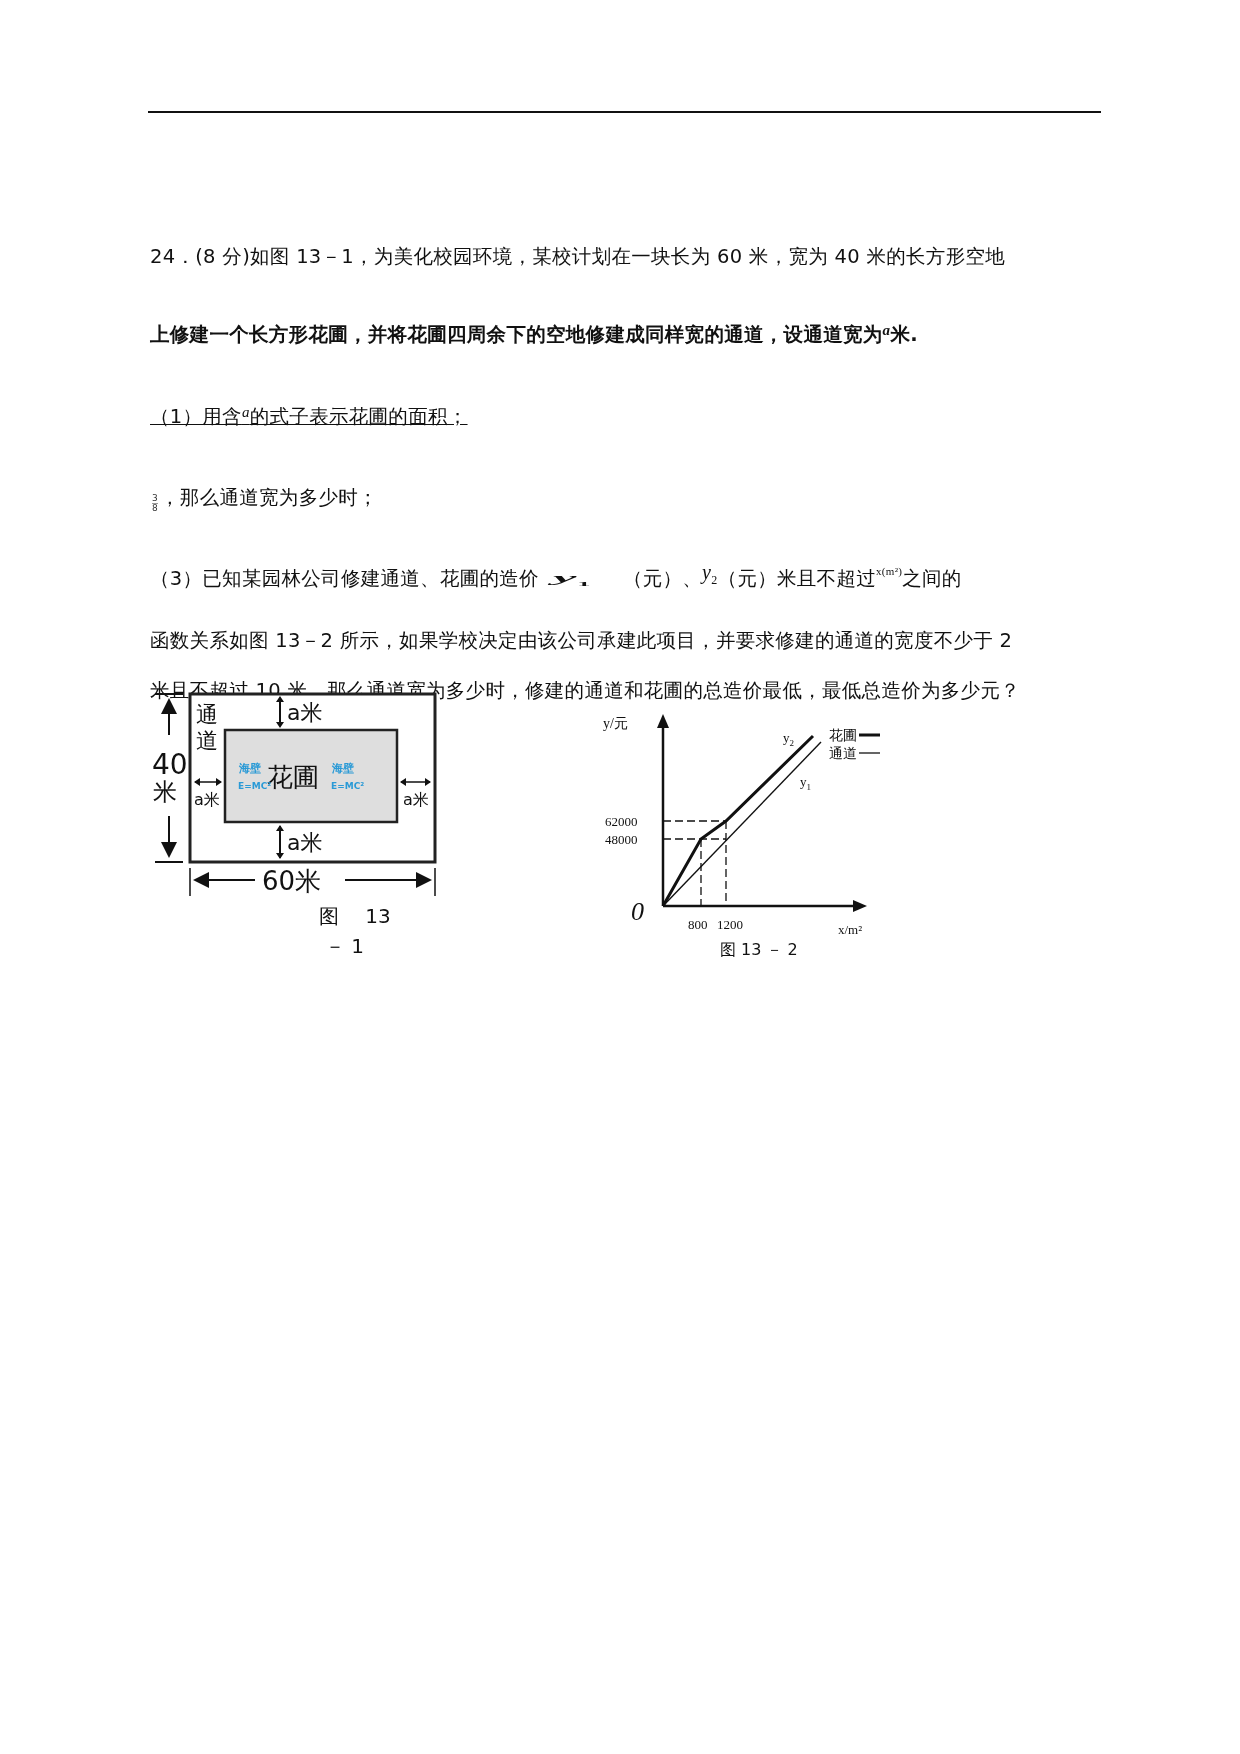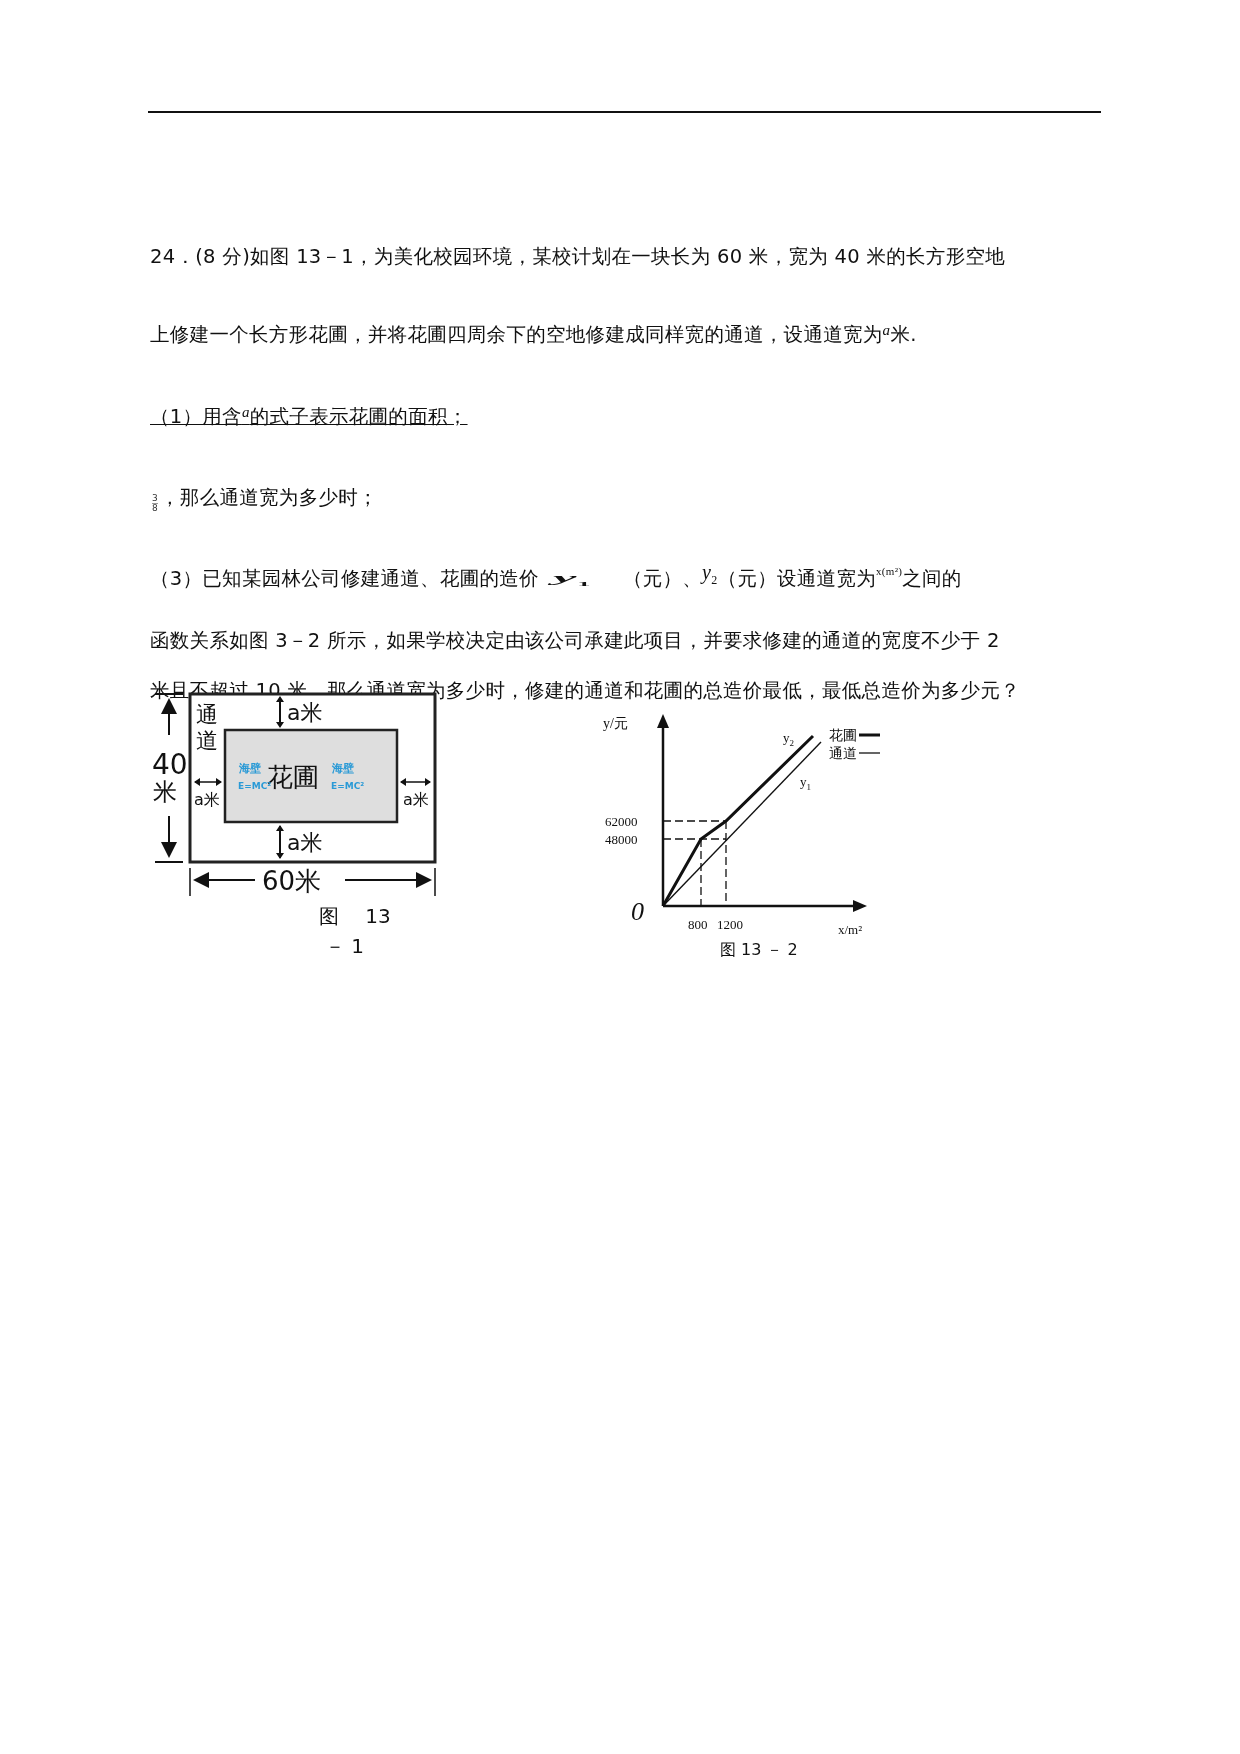--- a/index.html
+++ b/index.html
@@ -22,41 +22,41 @@
     svg text { font-family: "DejaVu Sans", sans-serif; }
     .serif { font-family: "Liberation Serif", serif !important; }
   </style>
 </head>
 <body>
 
 <div class="rule"></div>
 
 <div class="line" style="top:214px;">24．(8 分)如图 13－1，为美化校园环境，某校计划在一块长为 60 米，宽为 40 米的长方形空地</div>
 
-<div class="line" style="top:292px;">
+<div class="line" style="top:292px;font-weight:bold;">
   <span>上修建一个长方形花圃，并将花圃四周余下的空地修建成同样宽的通道，设通道宽为</span><span class="math" style="font-size:15px;vertical-align:6px;">a</span><span>米.</span>
 </div>
 
 <div class="line" style="top:374px;text-decoration:underline;">
   <span>（1）用含</span><span class="math" style="font-size:15px;vertical-align:6px;">a</span><span>的式子表示花圃的面积；</span>
 </div>
 
 <div class="line" style="top:455px;">
   <span class="frac">
       <span>3</span>
       <span class="bar"></span>
       <span>8</span>
     </span><span>，那么通道宽为多少时；</span>
 </div>
 
 <div class="line" style="top:532px;">
-  <span>（3）已知某园林公司修建通道、花圃的造价</span><span class="y1glyph"><span>y</span><sub>1</sub></span><span>（元）、</span><span class="math" style="font-size:20px;vertical-align:6px;"><span>y</span><sub style="font-style:normal;font-size:12px;">2</sub></span><span>（元）设通道宽为</span><span class="sup-math">x(m²)</span><span>之间的</span>
+  <span>（3）已知某园林公司修建通道、花圃的造价</span><span class="y1glyph"><span>y</span><sub>1</sub></span><span>（元）、</span><span class="math" style="font-size:20px;vertical-align:6px;"><span>y</span><sub style="font-style:normal;font-size:12px;">2</sub></span><span>（元）米且不超过</span><span class="sup-math">x(m²)</span><span>之间的</span>
 </div>
 
-<div class="line" style="top:598px;">函数关系如图 3－2 所示，如果学校决定由该公司承建此项目，并要求修建的通道的宽度不少于 2</div>
+<div class="line" style="top:598px;">函数关系如图 13－2 所示，如果学校决定由该公司承建此项目，并要求修建的通道的宽度不少于 2</div>
 <div class="line" style="top:648px;">米且不超过 10 米，那么通道宽为多少时，修建的通道和花圃的总造价最低，最低总造价为多少元？</div>
 
 <div class="fig1">
   <svg width="310" height="215" viewBox="0 0 310 215">
     <defs>
       <marker id="ah" markerWidth="8" markerHeight="8" refX="7" refY="4" orient="auto">
         <path d="M0,0 L8,4 L0,8 Z" fill="#111"></path>
       </marker>
     </defs>
 

